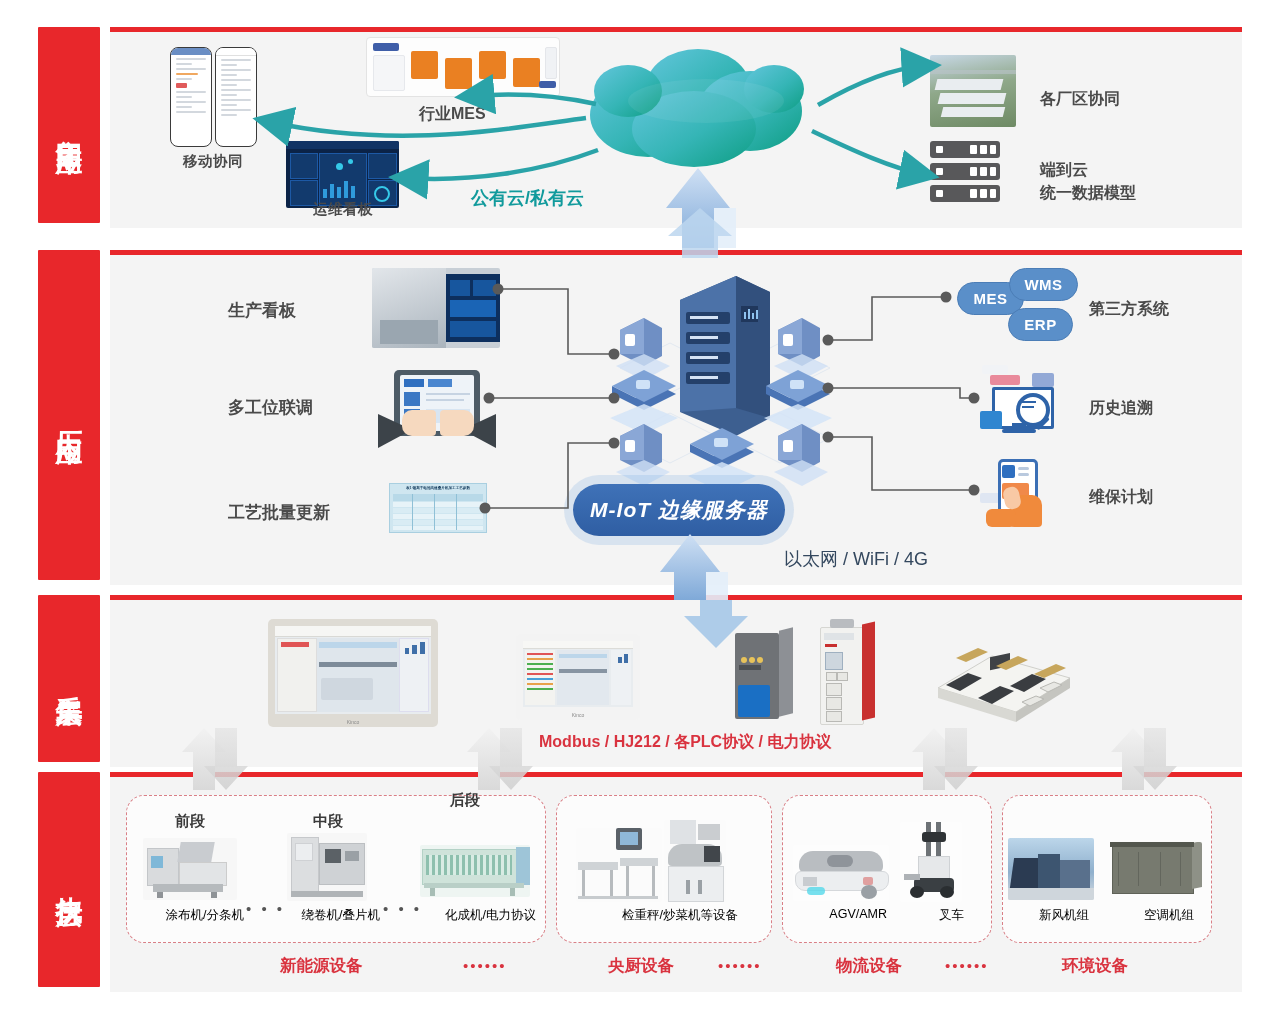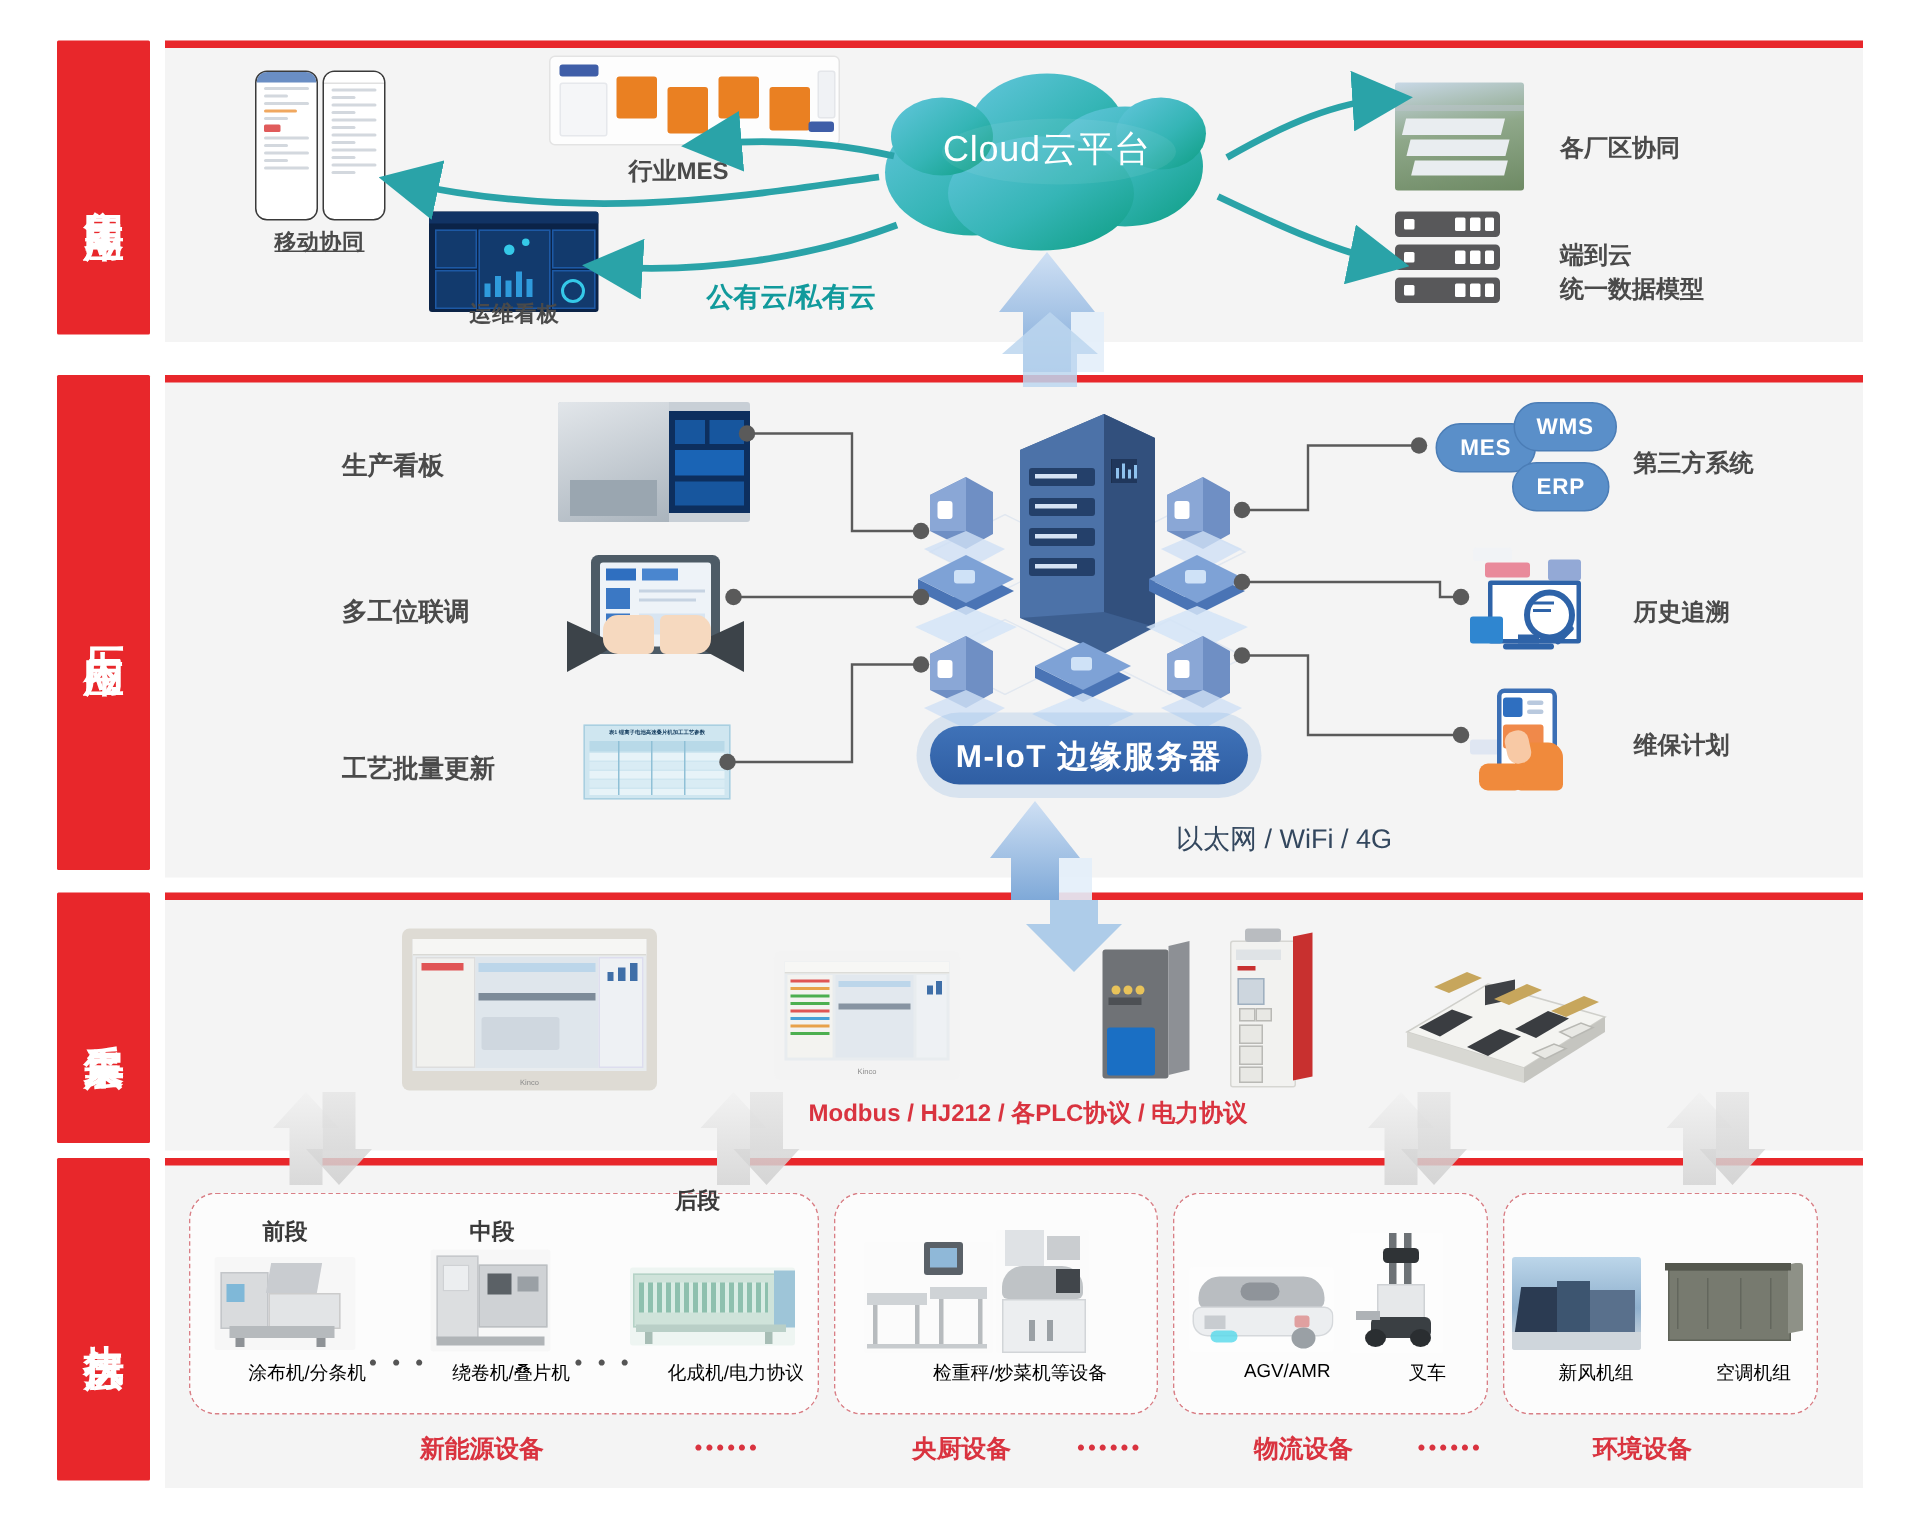--- a/index.html
+++ b/index.html
@@ -167,21 +167,21 @@
         <div class="ln s"></div>
       <div class="ln"></div>
         <div class="ln s"></div>
         <div class="ln"></div>
         <div class="ln s"></div>
       <div class="ln"></div>
         <div class="ln s"></div>
         <div class="ln"></div>
         <div class="ln s"></div>
     </div>
-    <div class="cap" style="left:150px;top:152px;width:126px;text-decoration:underline;">移动协同</div>
+    <div class="cap" style="left:150px;top:152px;width:126px;">移动协同</div>
 
     <div class="mescard" style="left:366px;top:37px;width:192px;height:58px;">
       <div class="bb" style="left:6px;top:5px;width:26px;height:8px;"></div>
       <div class="sm" style="left:6px;top:17px;width:30px;height:34px;background:#f5f6f8;border:1px solid #e6e8ec;"></div>
       <div class="box" style="left:44px;top:13px;width:27px;height:28px;"></div>
       <div class="box" style="left:78px;top:20px;width:27px;height:31px;"></div>
       <div class="box" style="left:112px;top:13px;width:27px;height:28px;"></div>
       <div class="box" style="left:146px;top:20px;width:27px;height:29px;"></div>
       <div class="sm" style="left:178px;top:9px;width:10px;height:30px;background:#f0f2f5;border:1px solid #e4e6ea;"></div>
       <div class="bb" style="left:172px;top:43px;width:17px;height:7px;"></div>
@@ -220,21 +220,20 @@
           <ellipse cx="112" cy="44" rx="52" ry="38"></ellipse>
           <ellipse cx="164" cy="68" rx="52" ry="40"></ellipse>
           <ellipse cx="108" cy="86" rx="62" ry="38"></ellipse>
           <ellipse cx="42" cy="48" rx="34" ry="26"></ellipse>
           <ellipse cx="188" cy="46" rx="30" ry="24"></ellipse>
         </g>
         <ellipse cx="120" cy="58" rx="78" ry="22" fill="#ffffff" opacity="0.07"></ellipse>
       </svg>
     </div>
     <div class="cloudtext" style="left:600px;top:86px;width:196px;">
-      <div>Cloud云平台</div>
     </div>
     <div class="cloudlabel" style="left:471px;top:186px;">公有云/私有云</div>
 
     <div class="aerial" style="left:930px;top:55px;width:86px;height:72px;">
       <div class="roof" style="left:6px;top:24px;width:66px;height:11px;"></div>
       <div class="roof" style="left:9px;top:38px;width:66px;height:11px;"></div>
       <div class="roof" style="left:12px;top:52px;width:62px;height:10px;"></div>
       <div class="rd" style="left:0;top:15px;width:86px;height:4px;opacity:.6;"></div>
     </div>
     <div class="cap-l" style="left:1040px;top:89px;">各厂区协同</div>
@@ -383,21 +382,21 @@
         </g>
         <g>
           <polygon points="80,186 104,198 128,186 144,194 112,210 80,194" fill="#4a74b5"></polygon>
           <polygon points="80,186 112,170 144,186 112,202 80,186" fill="#7ea2d6"></polygon>
           <rect x="104" y="180" width="14" height="9" rx="2" fill="#cfe2f7"></rect>
           <polygon points="78,218 112,234 146,218 112,204" fill="#d4e4f7" opacity=".85"></polygon>
         </g>
       </svg>
     </div>
 
-    <div class="pill" style="left:620px;top:484px;width:212px;height:39px;">
+    <div class="pill" style="left:573px;top:484px;width:212px;height:52px;font-style:italic;">
       <span>M-IoT 边缘服务器</span>
     </div>
     <div class="netlabel" style="left:784px;top:547px;">以太网 / WiFi / 4G</div>
 
     <div class="chip" style="left:957px;top:282px;width:65px;height:31px;">
       <span>MES</span>
     </div>
     <div class="chip" style="left:1009px;top:268px;width:67px;height:31px;">
       <span>WMS</span>
     </div>

